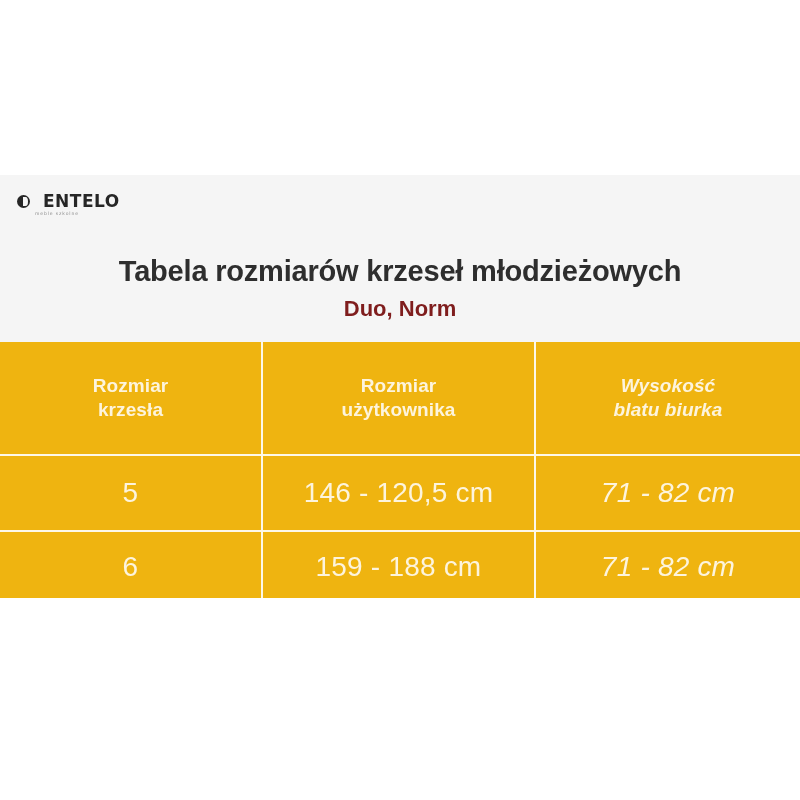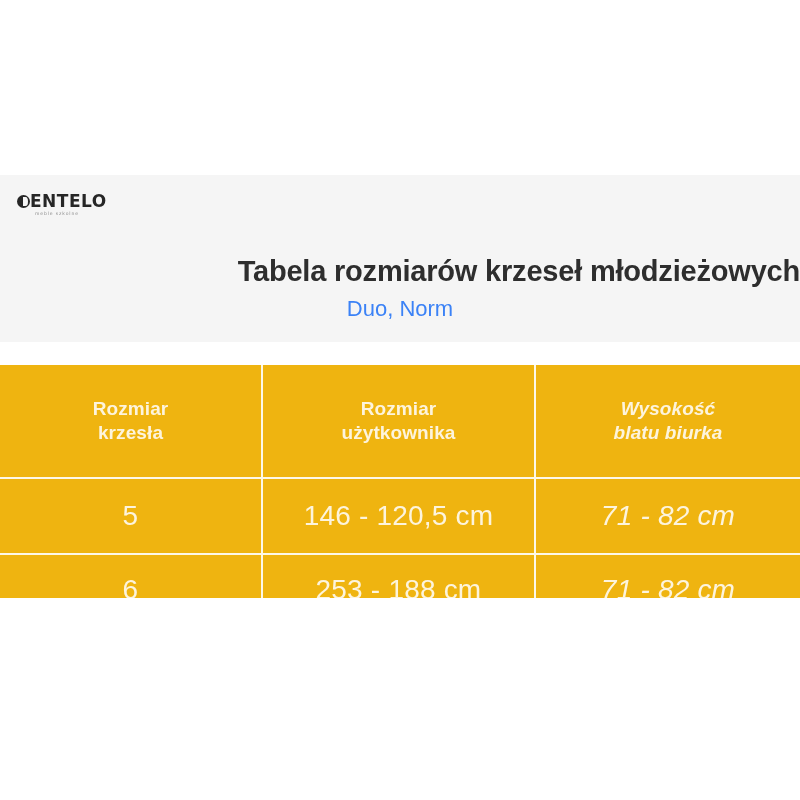--- a/index.html
+++ b/index.html
@@ -45,21 +45,21 @@
     left: 17px;
     top: 193px;
     display: flex;
     flex-direction: column;
     align-items: flex-start;
     line-height: 1;
   }
   .logo-row {
     display: flex;
     align-items: center;
-    gap: 0;
+    gap: 13px;
   }
   .logo-mark {
     position: relative;
     width: 13px;
     height: 13px;
     border-radius: 50%;
     background: #262626;
     display: inline-block;
     flex: 0 0 auto;
   }
@@ -90,50 +90,49 @@
     color: #8d8d8d;
     white-space: nowrap;
   }
 
   
   .title {
     position: absolute;
     left: 0;
     top: 254px;
     width: 800px;
-    text-align: right;
+    text-align: center;
     font-size: 29px;
     font-weight: bold;
     color: #2e2e2e;
     letter-spacing: -0.2px;
     line-height: 1.2;
   }
   .subtitle {
     position: absolute;
     left: 0;
     top: 296px;
     width: 800px;
     text-align: center;
     font-size: 22px;
-    font-weight: normal;
-    color: #3b82f6;
+    font-weight: bold;
+    color: #7f1d1d;
     line-height: 1.2;
   }
 
   
   .size-table {
     position: absolute;
     left: 0;
     top: 342px;
     width: 800px;
     height: 216px;
     background: #fdba74;
     border-collapse: collapse;
     table-layout: fixed;
-    margin-top: 23px;
   }
   .size-table table {
     width: 800px;
     height: 256px;
     border-collapse: collapse;
     table-layout: fixed;
   }
   .size-table col.c1 { width: 262px; }
   .size-table col.c2 { width: 273px; }
   .size-table col.c3 { width: 265px; }
@@ -230,21 +229,21 @@
         </tr>
       </thead>
       <tbody>
         <tr>
           <td>5</td>
           <td>146 - 120,5 cm</td>
           <td>71 - 82 cm</td>
         </tr>
         <tr>
           <td>6</td>
-          <td>253 - 188 cm</td>
+          <td>159 - 188 cm</td>
           <td>71 - 82 cm</td>
         </tr>
       </tbody>
     </table>
   </div>
 
   <div class="bottom-filler"></div>
 
 </div>
 

